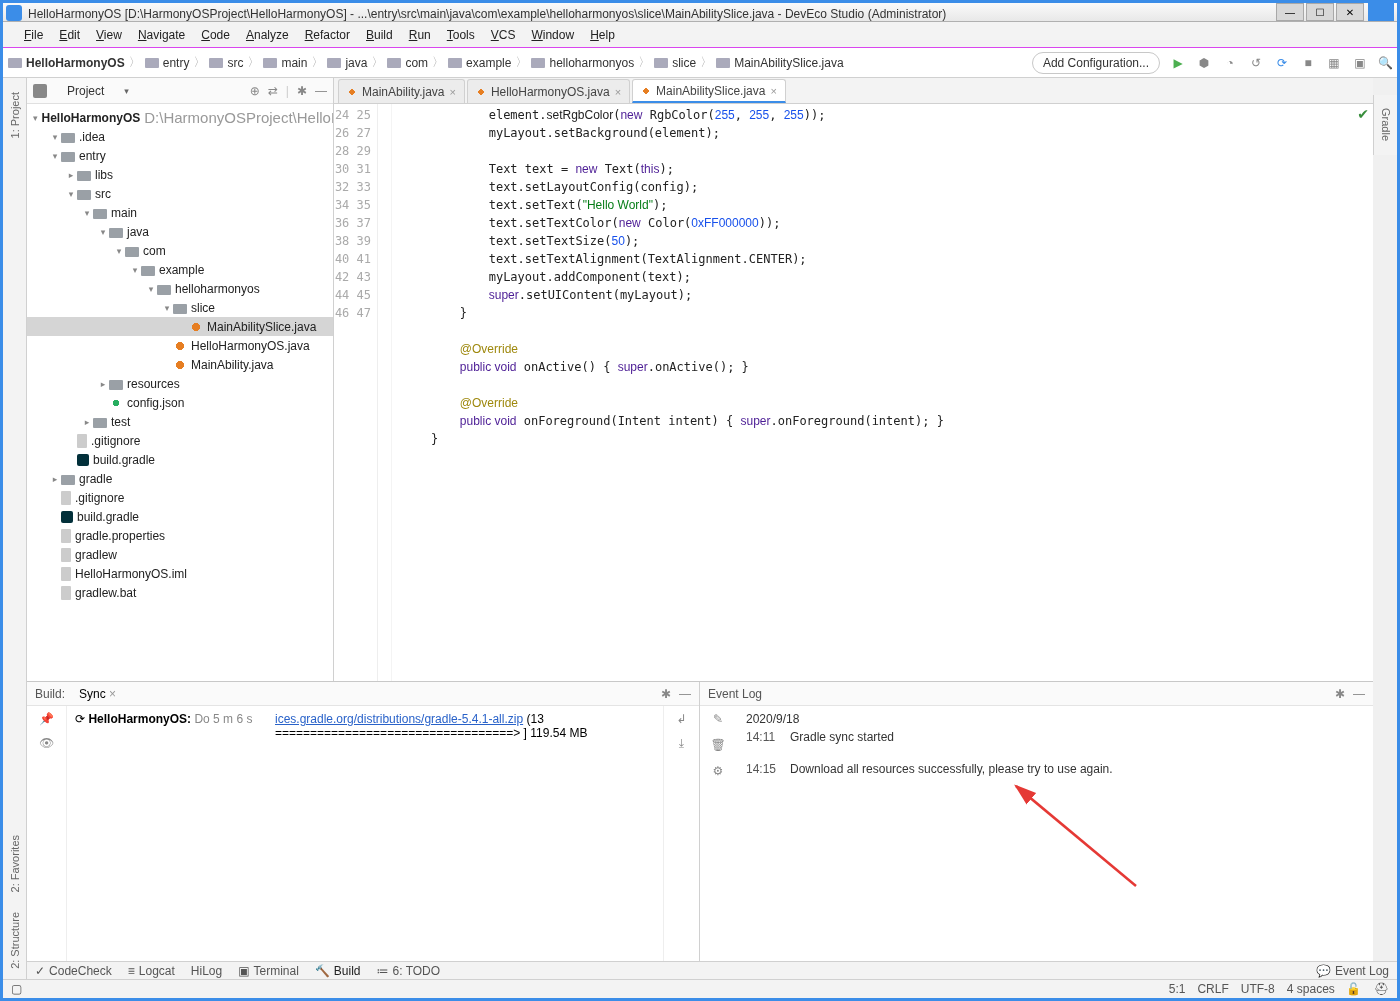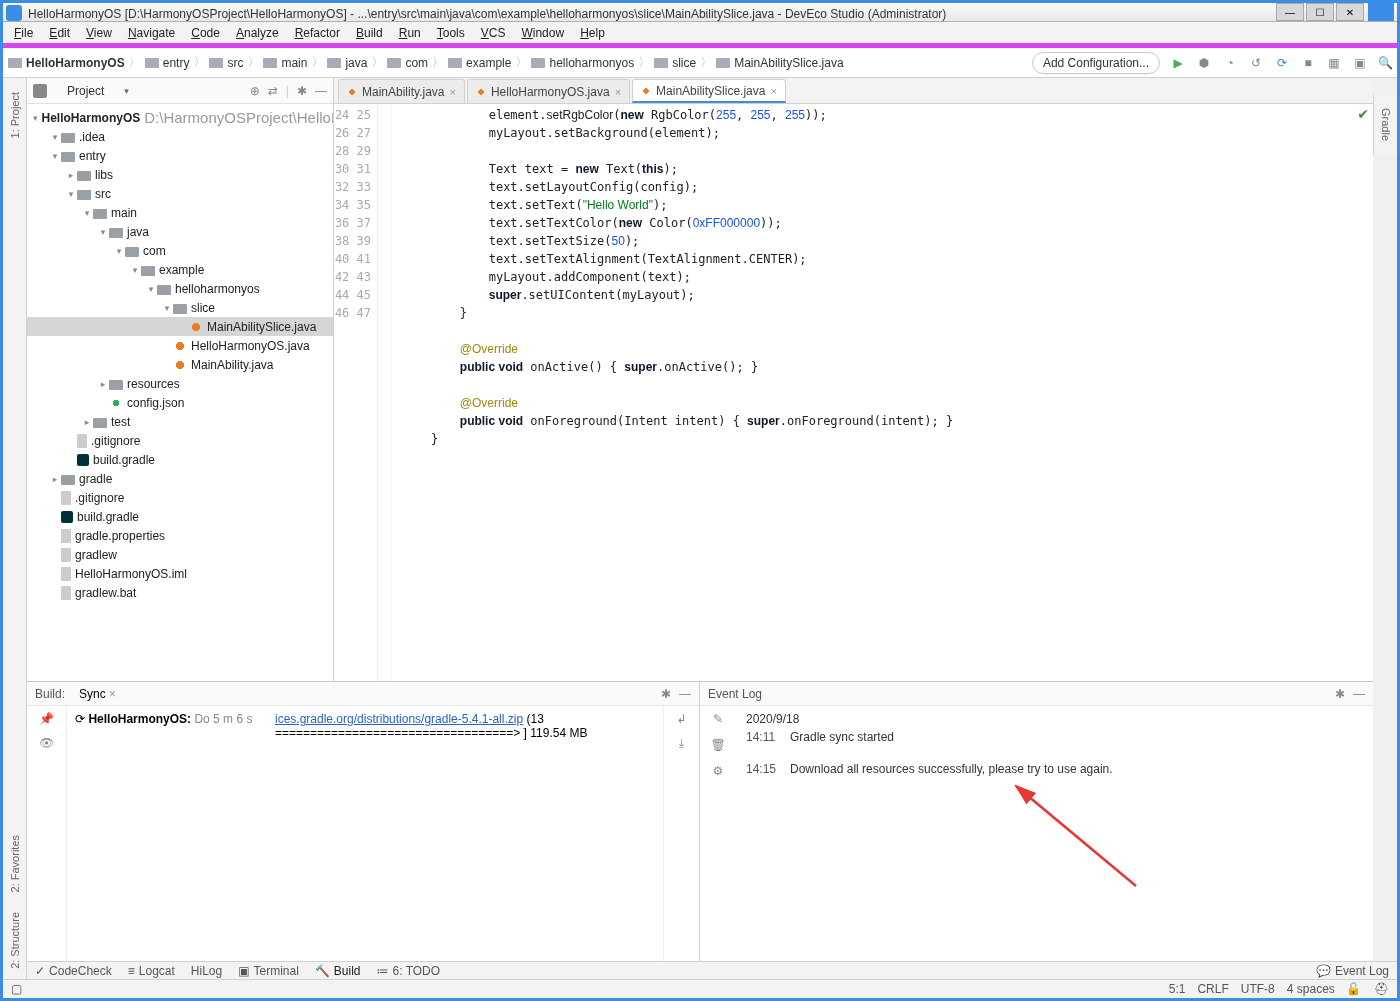--- a/index.html
+++ b/index.html
@@ -7,21 +7,21 @@
 
 
 .titlebar { height: 22px; background: linear-gradient(#fdfdfd, #e8e8e8); border-bottom: 1px solid #b0b0b0; display: flex; align-items: flex-end; padding: 0 6px; }
 .titlebar .app-icon { width: 16px; height: 16px; background: #3b8de8; border-radius: 3px; margin-right: 6px; }
 .titlebar .title-text { flex: 1; color: #333; font-size: 12px; }
 .titlebar .win-controls { display: flex; gap: 2px; }
 .titlebar .win-btn { width: 28px; height: 18px; background: #d8d8d8; border: 1px solid #a8a8a8; display:flex; align-items:center; justify-content:center; font-size:10px; }
 .titlebar .win-external { width: 26px; height: 18px; background:#3b8de8; margin-left:2px; }
 
 
-.menubar { height: 26px; background: #f3f3f3; border-bottom: 5px solid #d946ef; display: flex; align-items: center; padding: 0 6px; }
+.menubar { height: 26px; background: #f3f3f3; border-bottom: 1px solid #d946ef; display: flex; align-items: center; padding: 0 16px; }
 .menubar .menu-item { padding: 4px 8px; color: #222; cursor: default; }
 .menubar .menu-item u { text-decoration: underline; }
 
 
 .navbar { height: 30px; background: #fff; border-bottom: 1px solid #d0d0d0; display: flex; align-items: center; padding: 0 6px; }
 .navbar .crumb { display: flex; align-items: center; color: #333; padding: 0 2px; }
 .navbar .folder-icon { width: 14px; height: 10px; background:#aab; border-radius:1px; margin-right:4px; display:inline-block; }
 .navbar .crumb-sep { color: #aaa; margin: 0 2px; }
 .navbar .nav-right { margin-left: auto; display: flex; align-items: center; gap: 10px; }
 .navbar .config-btn { border: 1px solid #c8c8c8; background:#fff; padding: 3px 10px; border-radius:11px; color:#333; }
@@ -61,21 +61,21 @@
 
 .editor-area { flex:1; display:flex; flex-direction:column; background:#fff; position:relative;}
 .editor-tabs { height:26px; border-bottom:1px solid #d0d0d0; display:flex; align-items:flex-end; background:#f3f3f3; padding-left:4px;}
 .editor-tab { height:24px; padding:0 8px; display:flex; align-items:center; border:1px solid #d0d0d0; border-bottom:none; background:#ececec; margin-right:2px; border-radius:3px 3px 0 0; gap:5px; font-size:12px; color:#444;}
 .editor-tab.active { background:#fff; border-bottom:2px solid #3b8de8;}
 .editor-tab .tab-close { color:#999; font-size:11px;}
 .editor-body { flex:1; display:flex; overflow:hidden; }
 .gutter { width:44px; background:#fff; border-right:1px solid #eee; text-align:right; padding:2px 6px 0 0; color:#aaa; font-family:Consolas,monospace; font-size:12px; line-height:18px;}
 .fold-gutter { width:14px; background:#fff; border-right: 1px solid #f4f4f4; }
 .code { flex:1; padding:2px 0 0 10px; font-family:Consolas,monospace; font-size:12px; line-height:18px; white-space:pre; color:#222; overflow:auto;}
-.code .kw { color:#0f172a; font-weight:bold;}
+.code .kw { color:#4c1d95; font-weight:normal;}
 .code .str { color:#067d17;}
 .code .num { color:#1750eb;}
 .code .ann { color:#9e880d;}
 .code .mtd { color:#222;}
 .editor-crumb { position:absolute; bottom:0; left:60px; color:#888; font-size:12px; padding:2px 0;}
 .editor-check { position:absolute; top:28px; right:4px; color:#388e3c; font-size:14px;}
 
 
 .bottom-area { position:absolute; left:27px; right:27px; bottom:40px; height:280px; display:flex; border-top:1px solid #c8c8c8; background:#fff;}
 .build-panel { width:50%; border-right:1px solid #d0d0d0; display:flex; flex-direction:column;}

